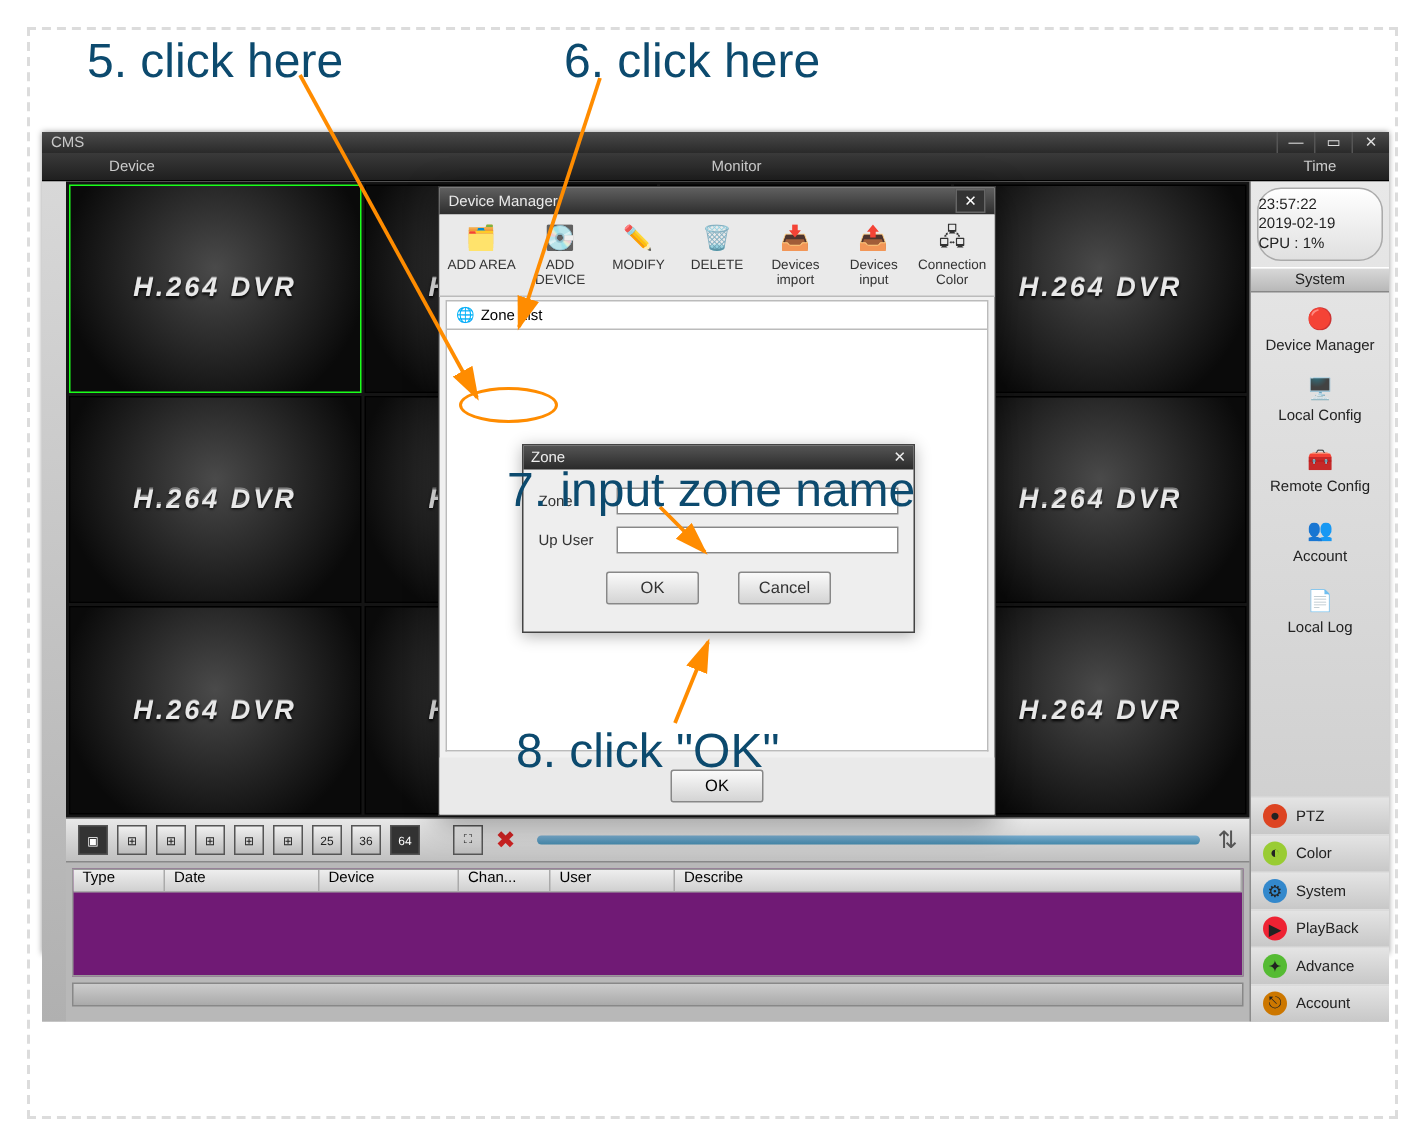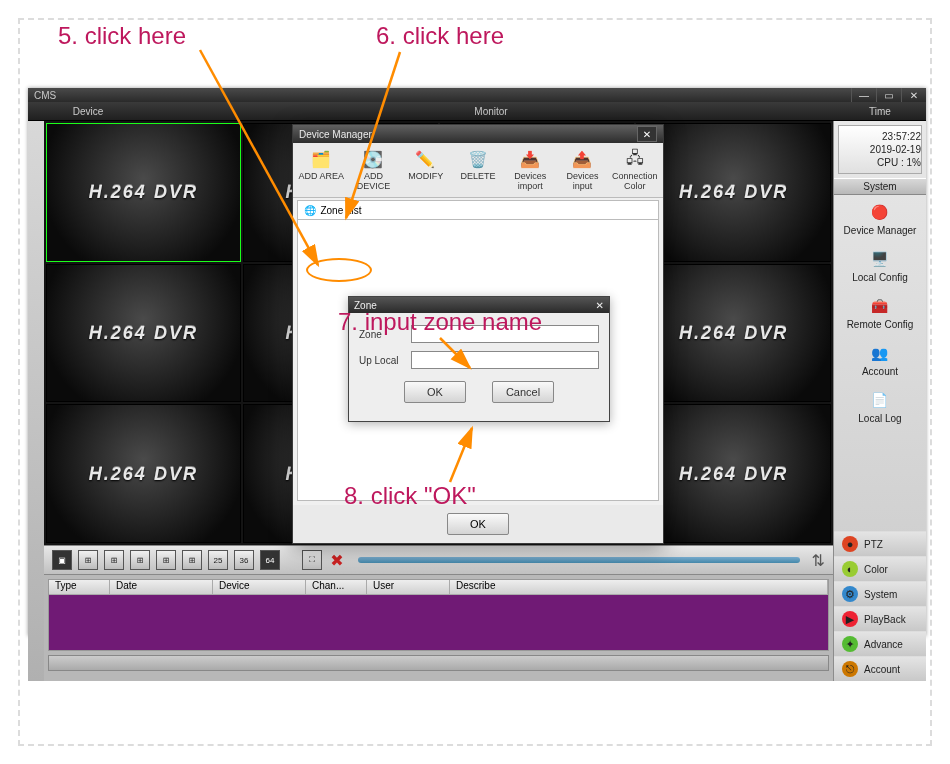--- a/index.html
+++ b/index.html
@@ -143,23 +143,23 @@
     background: linear-gradient(#e8e8e8,#c8c8c8);
     border-left: 1px solid #8c8c8c;
     display: flex;
     flex-direction: column;
     font-size: 10px;
     color: #222;
   }
   .clock {
     margin: 4px;
     border: 1px solid #aaa;
-    border-radius: 0;
+    border-radius: 16px;
     background: linear-gradient(#fff,#e0e0e0);
-    text-align: right;
+    text-align: left;
     padding: 4px 0;
     line-height: 1.3;
   }
   .panel-title {
     background: linear-gradient(#d8d8d8,#b8b8b8);
     border-top: 1px solid #fff;
     border-bottom: 1px solid #888;
     text-align: center;
     padding: 2px 0;
     font-size: 10px;
@@ -290,22 +290,22 @@
     border:1px solid #888;
     background:#fff;
     font-size:10px;
     padding:0 2px;
   }
   .zone-foot { display:flex; justify-content:center; gap:14px; padding: 4px 0 10px; }
 
   
   .anno {
     position:absolute;
-    color:#be185d;
-    font-size: 24px;
+    color:#0c4a6e;
+    font-size: 32px;
     font-weight: 500;
     pointer-events:none;
     z-index: 100;
   }
   .circle {
     position:absolute;
     border: 2px solid #ff8c00;
     border-radius: 50%;
     pointer-events:none;
     z-index: 90;
@@ -535,21 +535,21 @@
         <div class="zone-title">
           <span>Zone</span>
           <span>✕</span>
         </div>
         <div class="zone-body">
           <div class="zone-row">
             <label>Zone</label>
             <input type="text" value="" style="">
           </div>
           <div class="zone-row">
-            <label>Up Local</label>
+            <label>Up User</label>
             <input type="text" value="" style="">
           </div>
           <div class="zone-foot">
             <span class="btn">OK</span>
             <span class="btn">Cancel</span>
           </div>
         </div>
       </div>
 
     </div>

